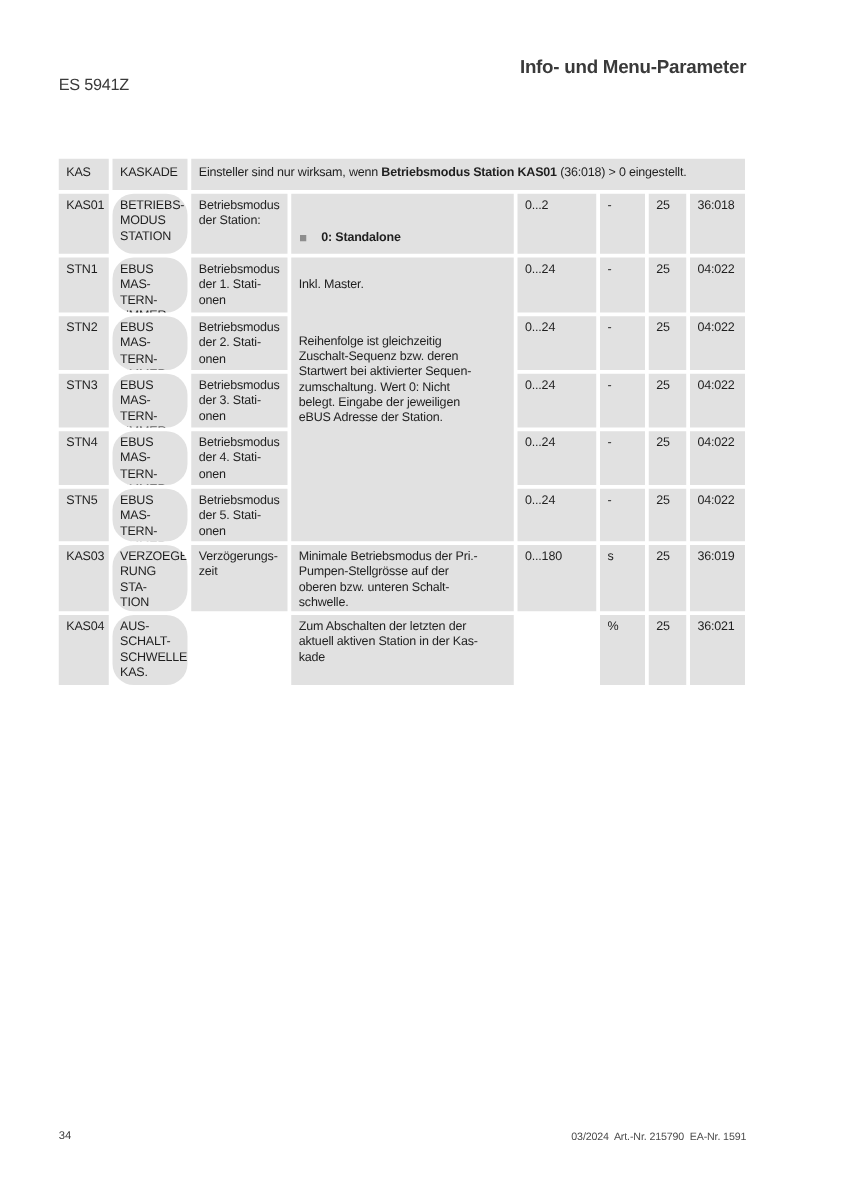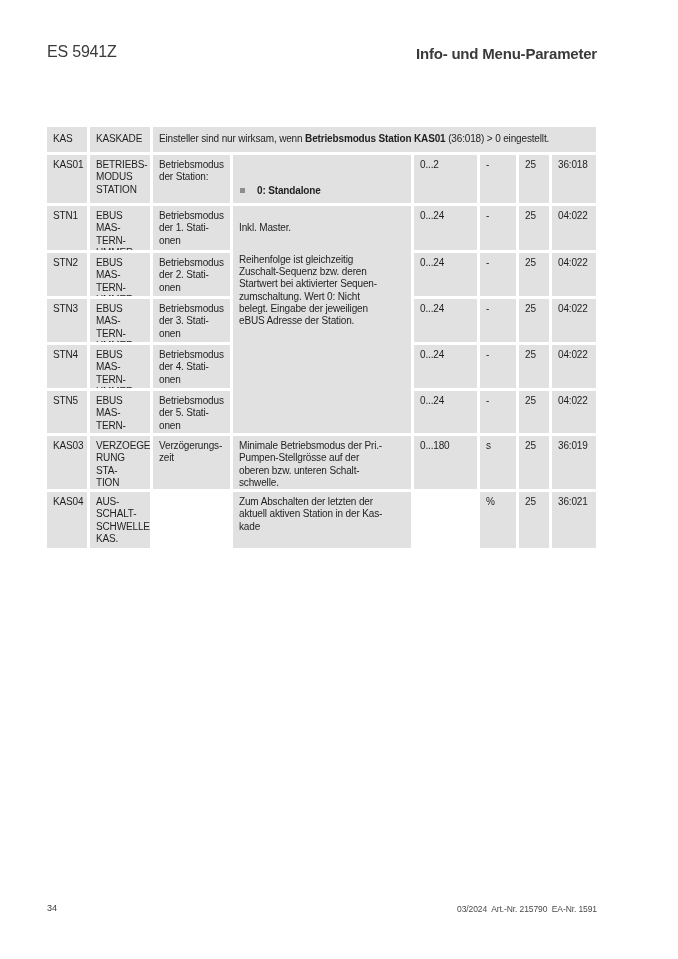--- a/index.html
+++ b/index.html
@@ -13,22 +13,22 @@
     position: relative;
     font-family: "Liberation Sans", "DejaVu Sans", sans-serif;
     color: #1f1f1f;
     -webkit-font-smoothing: antialiased;
   }
 
   
   .page-header-left {
     position: absolute;
     left: 47px;
-    top: 43px;
-    font-size: 16px;
+    top: 60px;
+    font-size: 13px;
     letter-spacing: -0.2px;
     color: #3a3a3a;
     text-align: right;
   }
   .page-header-right {
     position: absolute;
     right: 81px;
     top: 45px;
     font-size: 15px;
     letter-spacing: -0.2px;
@@ -75,21 +75,21 @@
   }
   .cell.head {
     font-weight: normal;
     padding-top: 6px;
     white-space: nowrap;
   }
   .cell.cond {
     font-weight: normal;
   }
   .cell.cond b { font-weight: bold; }
-  .cell.name { text-transform: none; }
+  .cell.name { text-transform: none; border-radius: 17px; }
 
   
   .options-cell { padding-top: 3px; }
   .options-list {
     list-style: none;
     margin: 0;
     padding: 0;
     font-weight: bold;
   }
   .options-list li {
@@ -103,21 +103,21 @@
     left: 1px;
     top: 5px;
     width: 5px;
     height: 5px;
     background: #8d8d8d;
     display: inline-block;
   }
 
   
   .desc p { margin: 0; }
-  .desc p + p { margin-top: 7px; }
+  .desc p + p { margin-top: 21px; }
 </style>
 </head>
 <body>
 
 <div class="page-header-left">ES 5941Z</div>
 <div class="page-header-right">Info- und Menu-Parameter</div>
 
 <div class="param-table">
 
   <div class="cell head" style="grid-area:1/1/2/2">KAS</div>

